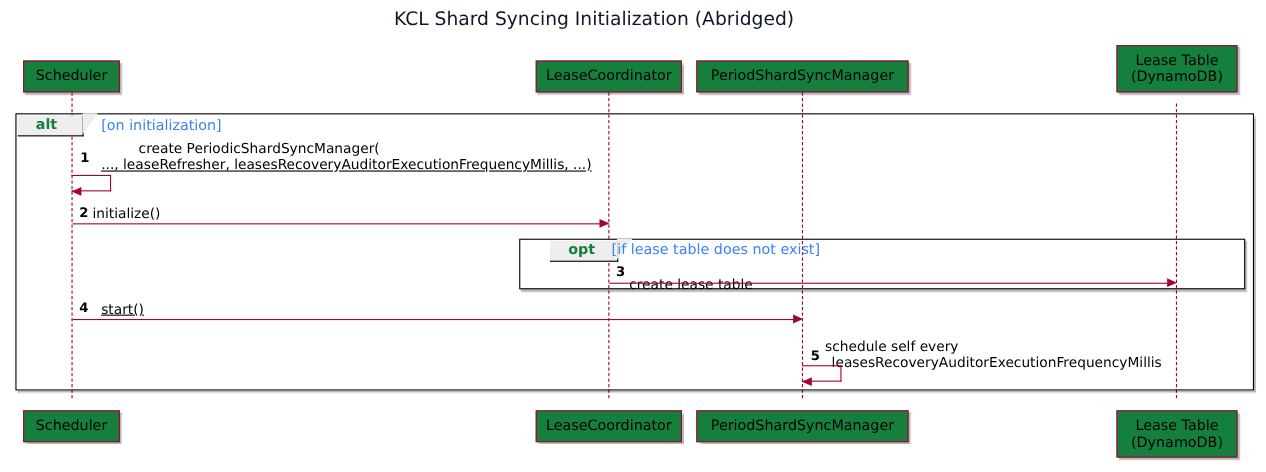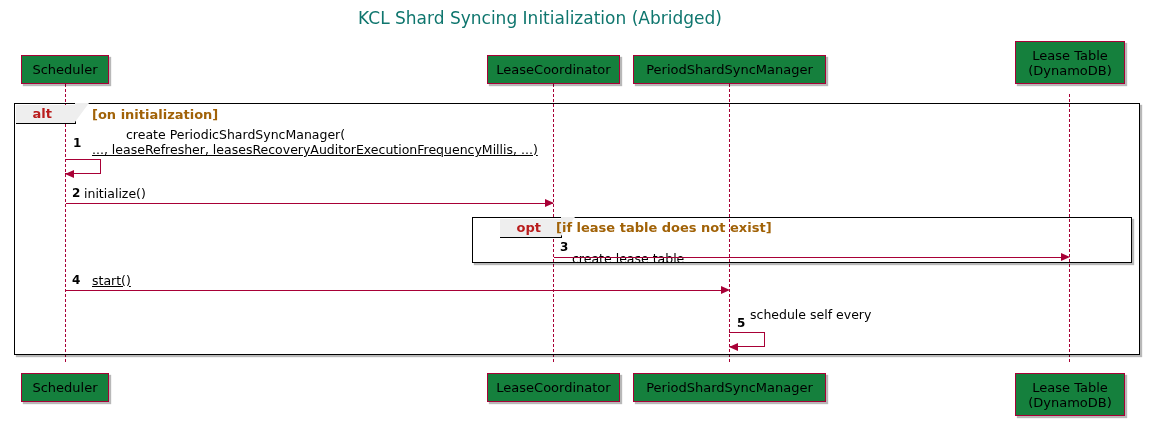--- a/index.html
+++ b/index.html
@@ -12,21 +12,21 @@
     -webkit-font-smoothing:antialiased;
   }
   #diagram{position:absolute;left:0;top:0;width:1151px;height:429px;}
 
   
   .title{
     position:absolute;
     left:0;top:8px;width:1080px;
     text-align:center;
     font-size:17px;
-    color:#0f766e;
+    color:#0f172a;
     white-space:pre;
   }
 
   
   .participant{
     position:absolute;
     background:#15803d;
     border:1.5px solid #A80036;
     box-shadow:2px 2px 1px rgba(0,0,0,0.28);
     box-sizing:border-box;
@@ -58,39 +58,39 @@
   }
   .frame-tab{
     position:absolute;
     height:19px;
     background:#EEEEEE;
     border-right:1.5px solid #000000;
     border-bottom:1.5px solid #000000;
     box-sizing:border-box;
     font-size:13px;
     font-weight:bold;
-    color:#b91c1c;
+    color:#15803d;
     display:flex;
     align-items:center;
     padding-left:17px;
     white-space:pre;
   }
   .frame-tab::after{
     content:"";
     position:absolute;
     right:-14px;top:-1.5px;
     width:0;height:0;
     border-left:14px solid #EEEEEE;
     border-bottom:19px solid transparent;
   }
   .frame-guard{
     position:absolute;
     font-size:13px;
-    font-weight:bold;
-    color:#a16207;
+    font-weight:normal;
+    color:#3b82f6;
     white-space:pre;
   }
 
   
   .msg-line{
     position:absolute;
     height:0;
     border-top:1.4px solid #A80036;
   }
   .arrow-right{
@@ -173,20 +173,21 @@
   <div class="msg-line" style="left:554px; top:257px; width:507px;"></div>
   <div class="arrow-right" style="left:1061px; top:252.5px;"></div>
 
   <div class="msg-num" style="left:72px; top:273px;">4</div>
   <div class="msg-label" style="left:92px; top:273px;text-decoration:underline;">start()</div>
   <div class="msg-line" style="left:66px; top:290px; width:655px;"></div>
   <div class="arrow-right" style="left:721px; top:285.5px;"></div>
 
   <div class="msg-num" style="left:737px; top:316px;">5</div>
   <div class="msg-label" style="left:750px; top:307px;">schedule self every</div>
+  <div class="msg-label" style="left:756px; top:322px;">leasesRecoveryAuditorExecutionFrequencyMillis</div>
   <div class="self-loop" style="left:729px; top:332px; width:36px; height:15px;"></div>
   <div class="arrow-left" style="left:729px; top:342.5px;"></div>
 
   <div class="participant" style="left:21px; top:55px; width:88px; height:29px;">
     <span>Scheduler</span>
   </div>
 
   <div class="participant" style="left:487px; top:55px; width:133px; height:29px;">
     <span>LeaseCoordinator</span>
   </div>

